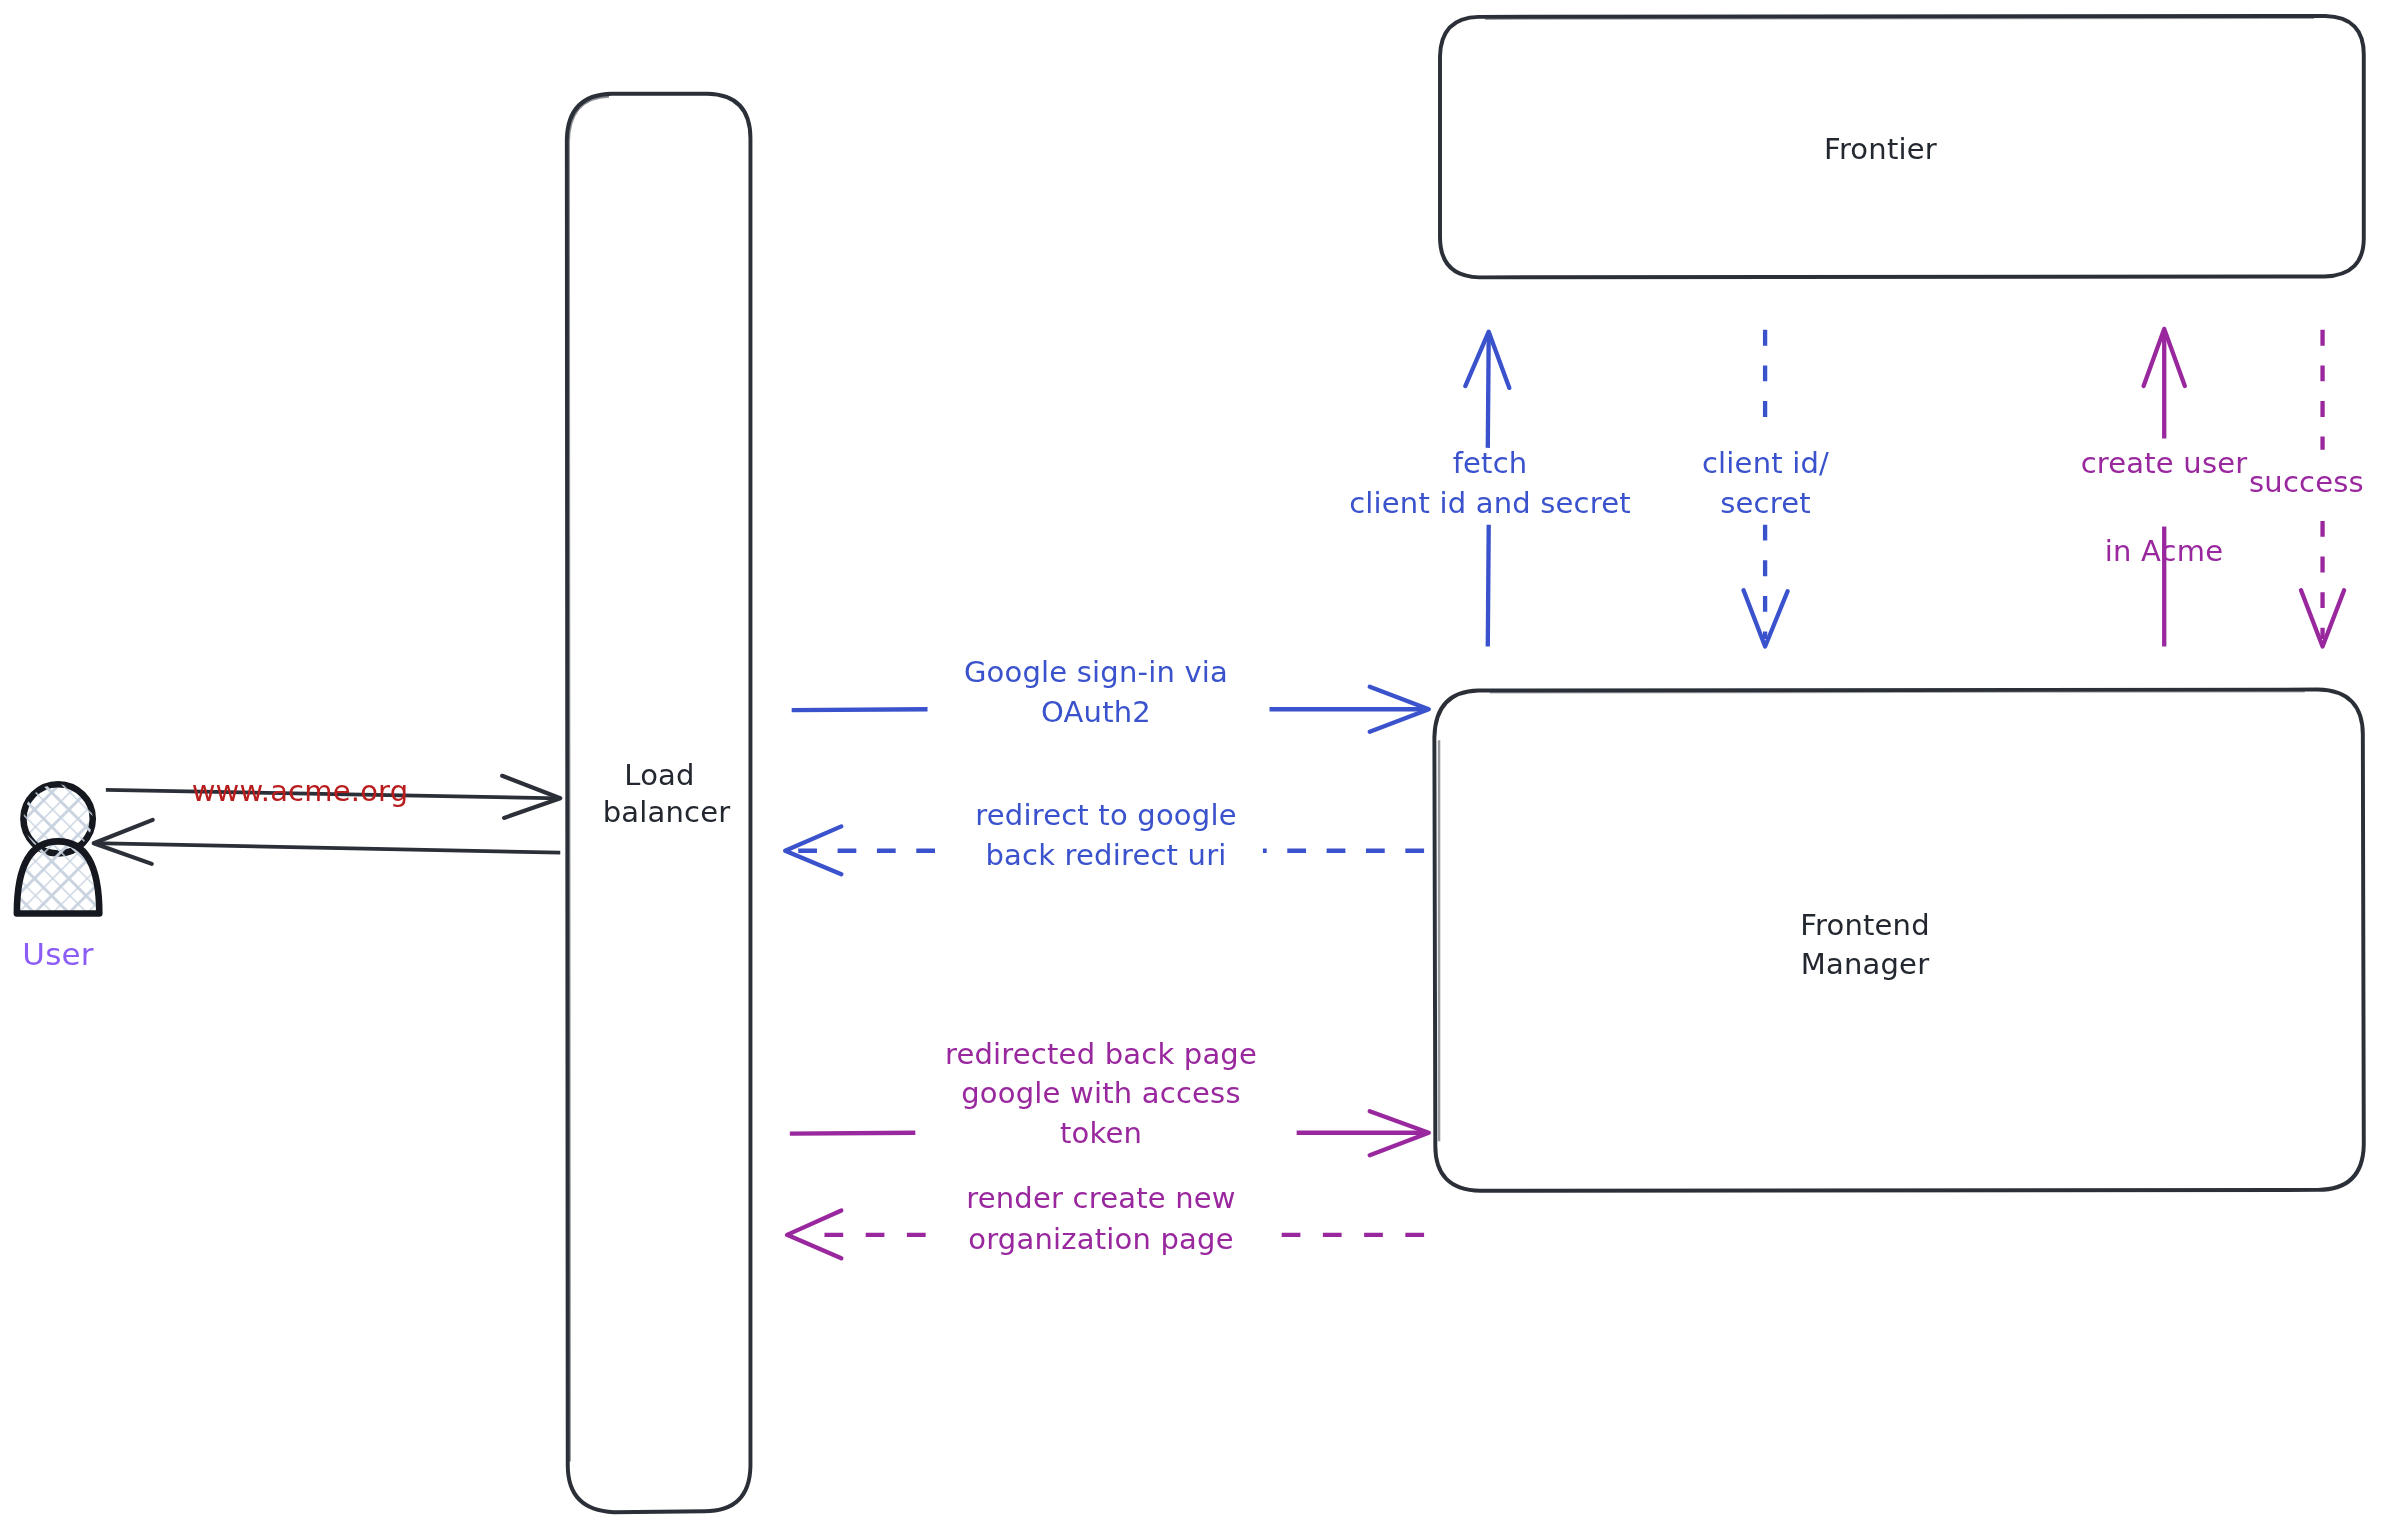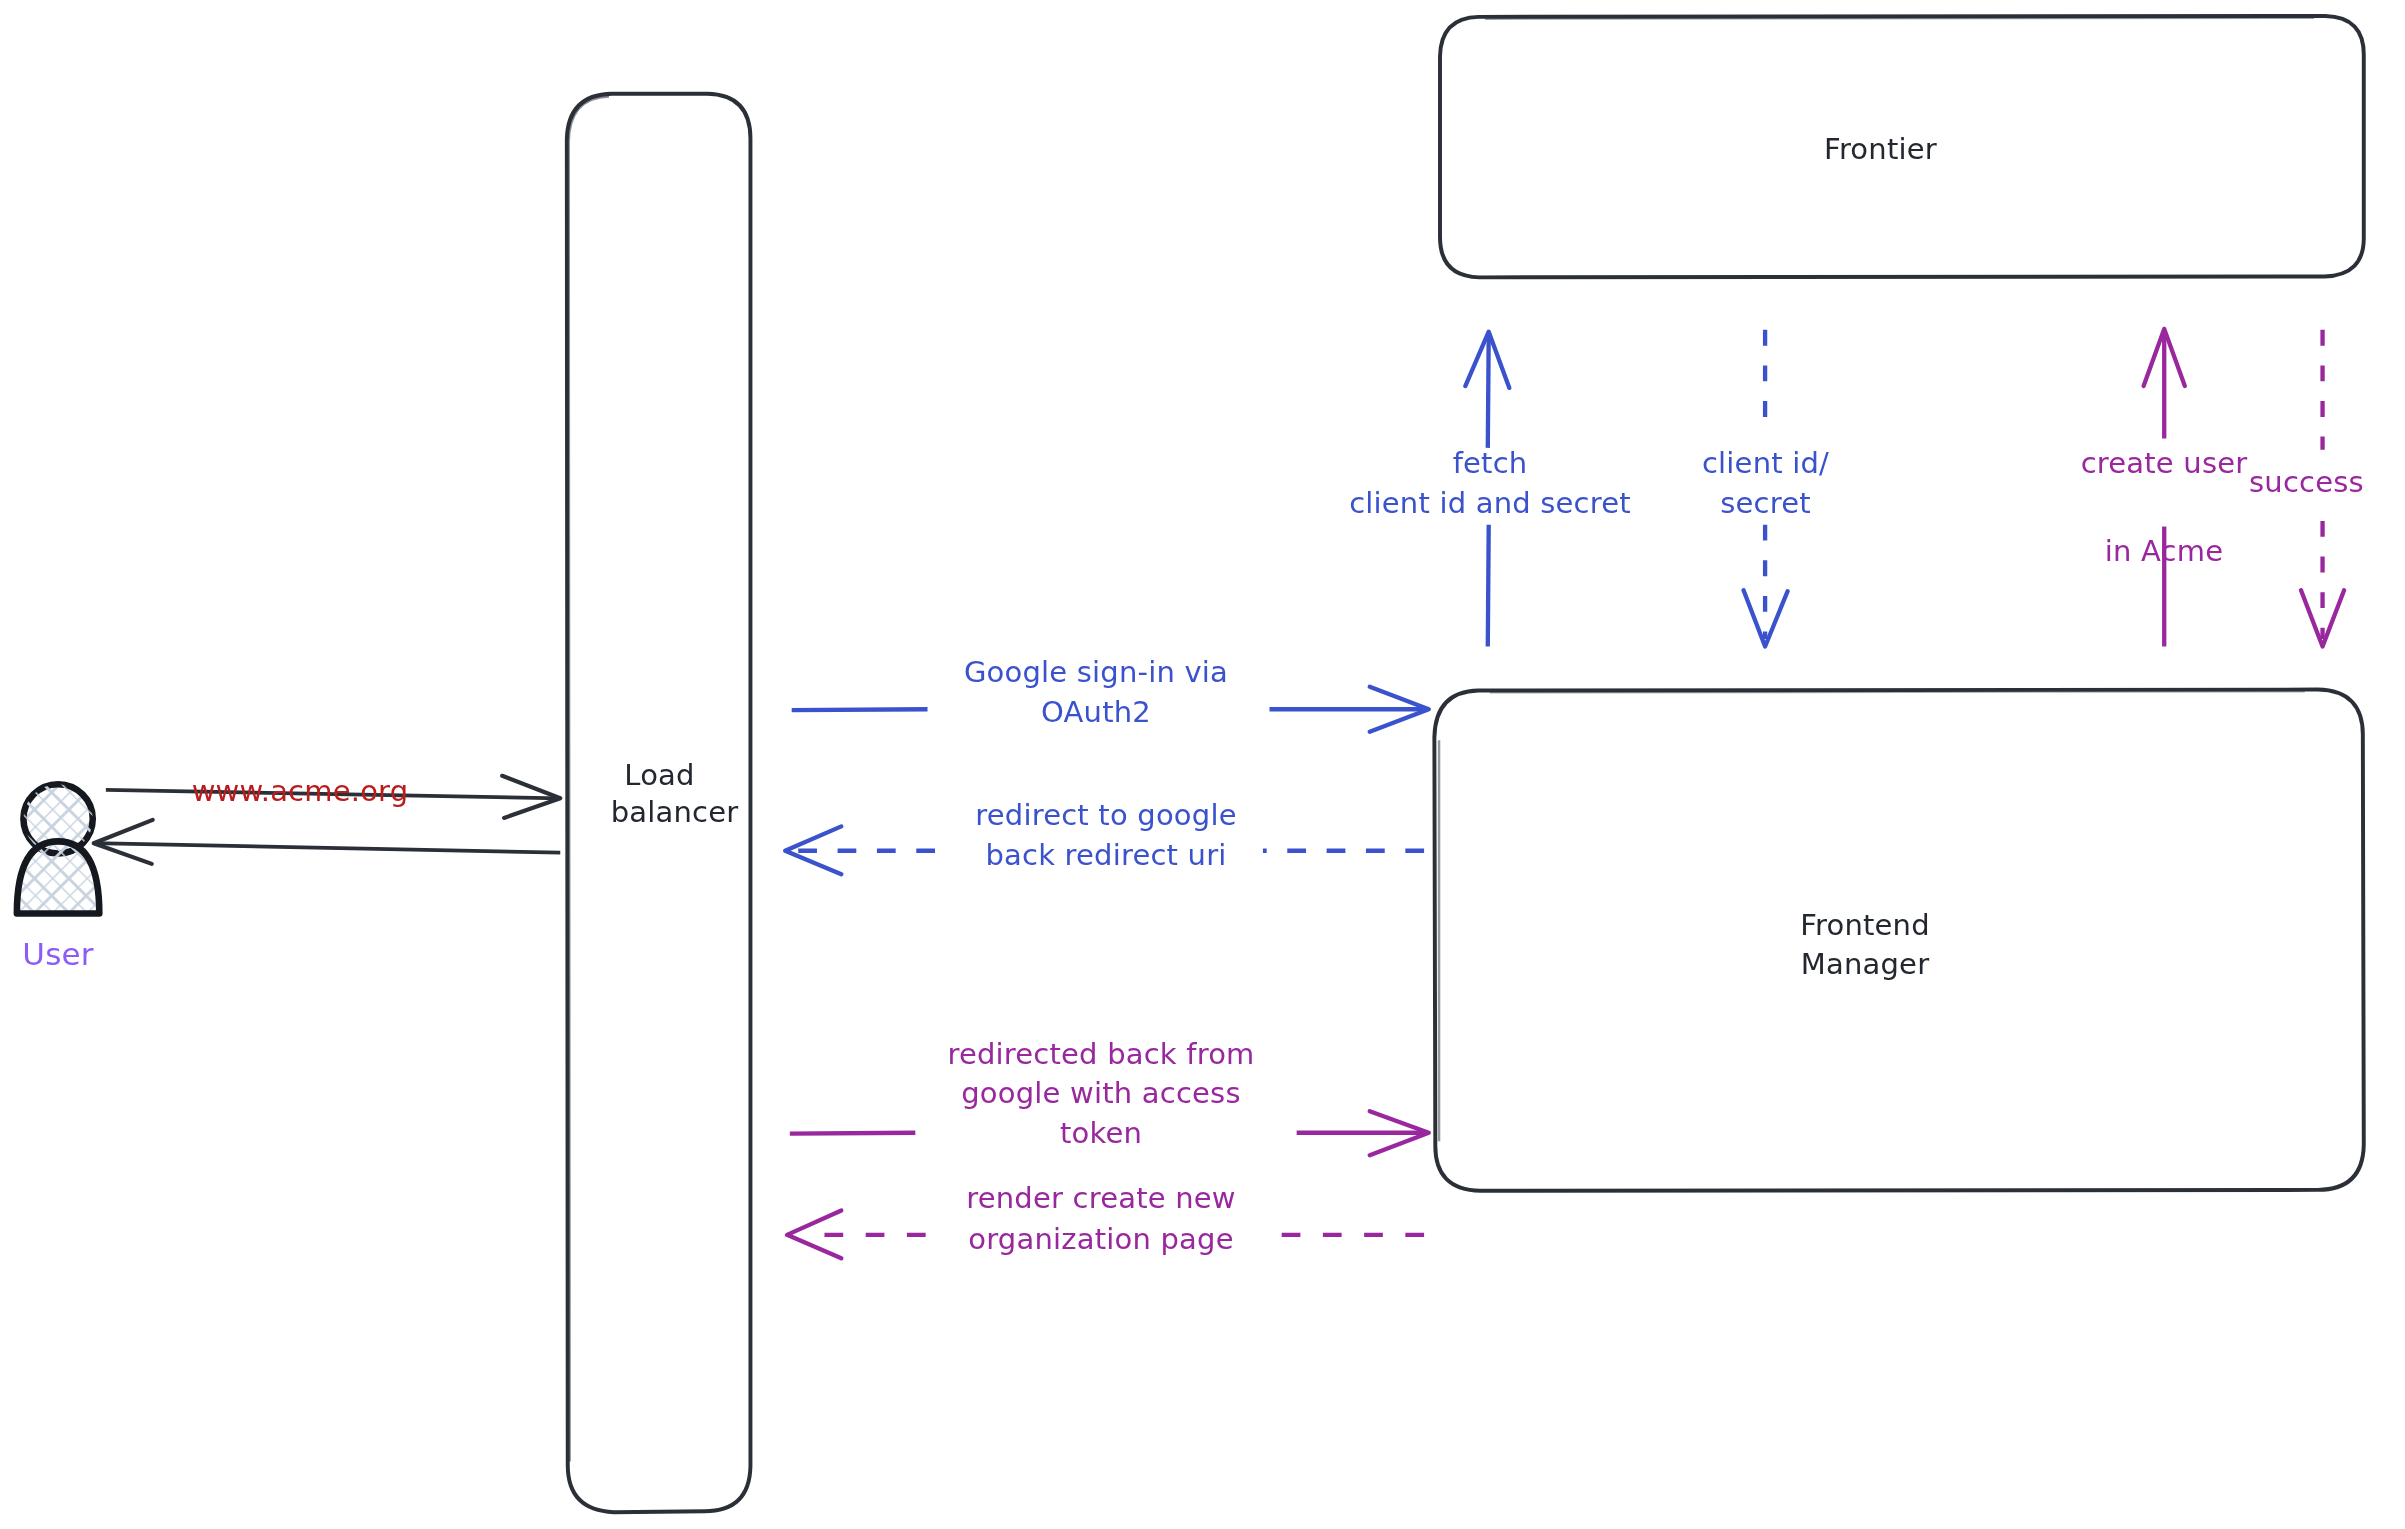--- a/index.html
+++ b/index.html
@@ -121,21 +121,21 @@
     <g>
       <path d="M 1520 1318 L 1358 1318" fill="none" stroke="#99279e" stroke-width="4.6" stroke-dasharray="20 24"></path>
       <path d="M 988 1318 L 858 1318" fill="none" stroke="#99279e" stroke-width="4.6" stroke-dasharray="20 24"></path>
       <path d="M 898 1292 L 840 1318 L 898 1343" fill="none" stroke="#99279e" stroke-width="4.6" stroke-linecap="round" stroke-linejoin="round"></path>
     </g>
   </svg>
 
   <div class="lbl actor-label" style="left:0px;top:937px;width:116px;">User</div>
 
   <div class="lbl node-label" style="left:567px;top:759px;width:185px;">Load</div>
-  <div class="lbl node-label" style="left:567px;top:796px;width:199px;padding-left:8px;">balancer</div>
+  <div class="lbl node-label" style="left:567px;top:796px;width:199px;">balancer</div>
 
   <div class="lbl node-label" style="left:1440px;top:133px;width:881px;">Frontier</div>
 
   <div class="lbl node-label" style="left:1434px;top:909px;width:862px;">Frontend</div>
   <div class="lbl node-label" style="left:1434px;top:948px;width:862px;">Manager</div>
 
   <div class="lbl edge-dark" style="left:103px;top:775px;width:394px;">www.acme.org</div>
 
   <div class="lbl edge-blue" style="left:1340px;top:447px;width:300px;">fetch</div>
   <div class="lbl edge-blue" style="left:1293px;top:487px;width:394px;">client id and secret</div>
@@ -147,21 +147,21 @@
   <div class="lbl edge-purple" style="left:2033px;top:487px;width:262px;margin-top:48px;">in Acme</div>
 
   <div class="lbl edge-purple" style="left:2249px;top:466px;width:178px;text-align:left;">success</div>
 
   <div class="lbl edge-blue" style="left:871px;top:656px;width:450px;">Google sign-in via</div>
   <div class="lbl edge-blue" style="left:871px;top:696px;width:450px;">OAuth2</div>
 
   <div class="lbl edge-blue" style="left:881px;top:799px;width:450px;">redirect to google</div>
   <div class="lbl edge-blue" style="left:881px;top:839px;width:450px;">back redirect uri</div>
 
-  <div class="lbl edge-purple" style="left:881px;top:1038px;width:440px;">redirected back from</div>
+  <div class="lbl edge-purple" style="left:881px;top:1038px;width:440px;">redirected back page</div>
   <div class="lbl edge-purple" style="left:881px;top:1077px;width:440px;">google with access</div>
   <div class="lbl edge-purple" style="left:881px;top:1117px;width:440px;">token</div>
 
   <div class="lbl edge-purple" style="left:881px;top:1182px;width:440px;">render create new</div>
   <div class="lbl edge-purple" style="left:881px;top:1223px;width:440px;">organization page</div>
 
 </div>
 
 
 </body></html>

